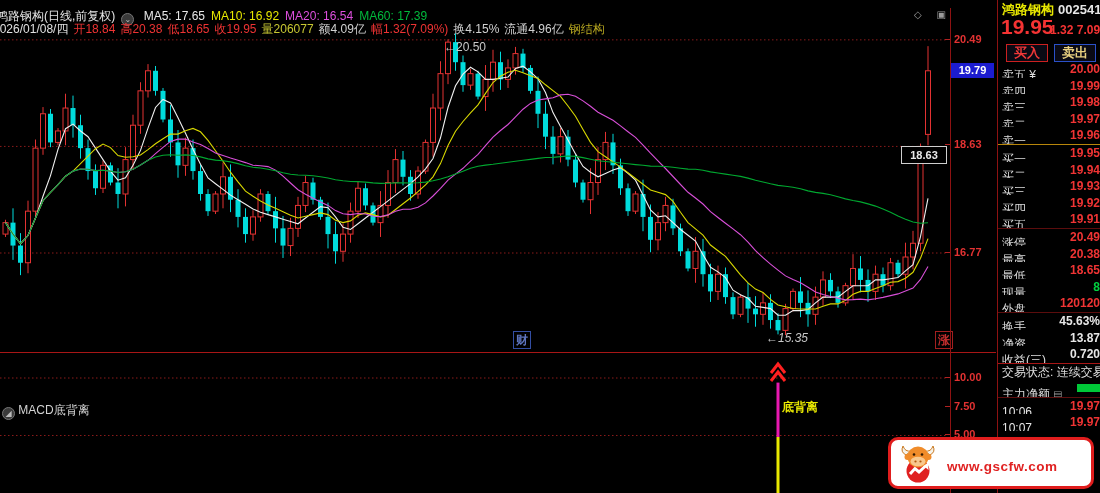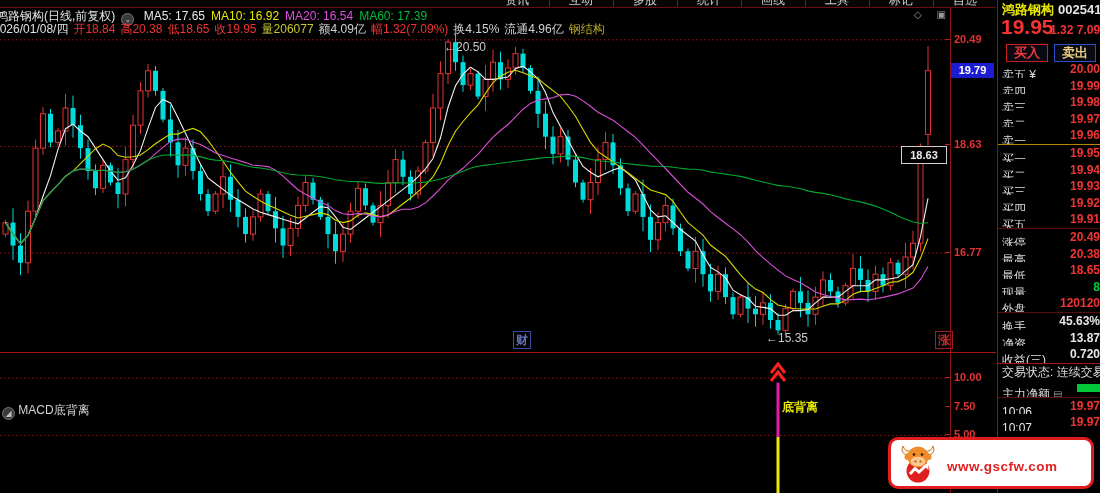--- a/index.html
+++ b/index.html
@@ -59,30 +59,20 @@
       display:flex;align-items:center;z-index:30;}
   #wm-text{line-height:1;}
   #wm-title{color:#e02222;font-weight:bold;font-size:20px;letter-spacing:2px;}
   #wm-url{color:#e02222;font-weight:bold;font-size:13.5px;margin-top:8px;letter-spacing:.5px;}
 </style>
 </head>
 <body>
 
 <div id="app">
 
-  <div class="abs" id="menu-strip">
-      <div class="mi" style="left: 485px;">资讯</div>
-      <div class="mi" style="left: 549px;">互动</div>
-      <div class="mi" style="left: 613px;">多股</div>
-      <div class="mi" style="left: 677px;">统计</div>
-      <div class="mi" style="left: 741px;">画线</div>
-      <div class="mi" style="left: 805px;">工具</div>
-      <div class="mi" style="left: 869px;">标记</div>
-      <div class="mi" style="left: 933px;">自选</div>
-    </div>
 
   <div class="abs" id="title-row">
     <span>鸿路钢构(日线,前复权)</span><span class="circle-ico">⌄</span>
     <span id="ma-values"><span style="color: rgb(232, 232, 232);">MA5: 17.65</span><span style="color: rgb(232, 232, 0);">MA10: 16.92</span><span style="color: rgb(221, 79, 221);">MA20: 16.54</span><span style="color: rgb(0, 185, 60);">MA60: 17.39</span></span>
   </div>
 
   <div class="abs" id="info-row"><span style="color: rgb(224, 224, 224);">2026/01/08/四</span><span style="color: rgb(238, 51, 51);">开18.84</span><span style="color: rgb(238, 51, 51);">高20.38</span><span style="color: rgb(238, 51, 51);">低18.65</span><span style="color: rgb(238, 51, 51);">收19.95</span><span style="color: rgb(200, 200, 50);">量206077</span><span style="color: rgb(208, 208, 208);">额4.09亿</span><span style="color: rgb(238, 51, 51);">幅1.32(7.09%)</span><span style="color: rgb(208, 208, 208);">换4.15%</span><span style="color: rgb(208, 208, 208);">流通4.96亿</span><span style="color: rgb(184, 168, 32);">钢结构</span></div>
 
   <div class="abs" id="pane-icons">◇ ▣</div>
 
@@ -345,21 +335,21 @@
       <polyline points="5.5,222.6 13,234.1 20.5,243.6 28,235.5 35.5,218.0 43,200.7 50.5,192.3 58,184.7 65.5,176.2 73,171.1 80.5,163.6 88,156.2 95.5,148.7 103,144.1 110.5,147.6 118,155.6 125.5,157.3 133,156.7 140.5,155.0 148,149.6 155.5,143.8 163,138.7 170.5,134.1 178,134.1 185.5,130.7 193,128.4 200.5,131.8 208,140.4 215.5,150.7 223,161.3 230.5,172.2 238,181.9 245.5,191.1 253,196.3 260.5,200.9 268,204.9 275.5,208.3 283,211.7 290.5,215.2 298,218.0 305.5,216.3 313,214.6 320.5,212.9 328,214.6 335.5,220.3 343,222.6 350.5,220.9 358,215.2 365.5,212.9 373,214.6 380.5,216.9 388,215.2 395.5,209.5 403,203.7 410.5,198.0 418,191.7 425.5,184.8 433,176.8 440.5,163.6 448,145.6 455.5,131.2 463,121.5 470.5,112.9 478,104.9 485.5,93.4 493,82.5 500.5,76.2 508,72.2 515.5,70.2 523,72.8 530.5,75.7 538,78.5 545.5,84.8 553,90.6 560.5,96.3 568,106.0 575.5,116.3 583,129.5 590.5,142.4 598,151.6 605.5,156.7 613,161.9 620.5,167.1 628,172.8 635.5,178.5 643,184.2 650.5,190.0 658,192.3 665.5,194.6 673,201.4 680.5,212.3 688,222.6 695.5,228.9 703,235.2 710.5,245.0 718,250.7 725.5,256.4 733,265.6 740.5,274.8 748,282.8 755.5,289.1 763,292.5 770.5,299.4 778,305.0 785.5,306.7 793,308.5 800.5,309.0 808,309.0 815.5,309.0 823,306.2 830.5,303.9 838,303.9 845.5,300.4 853,294.3 860.5,291.4 868,291.4 875.5,288.5 883,285.7 890.5,282.2 898,281.6 905.5,278.2 913,272.3 920.5,258.3 928,238.6 " fill="none" stroke="#d8d800" stroke-width="1.1"></polyline>
       <polyline points="5.5,222.6 13,234.1 20.5,243.6 28,235.5 35.5,218.0 43,200.7 50.5,192.3 58,184.7 65.5,176.2 73,171.1 80.5,169.0 88,169.2 95.5,170.6 103,170.2 110.5,171.1 118,172.5 125.5,171.7 133,169.2 140.5,165.0 148,160.3 155.5,153.7 163,147.4 170.5,141.4 178,139.1 185.5,139.1 193,142.0 200.5,144.6 208,148.6 215.5,152.9 223,155.4 230.5,158.0 238,160.3 245.5,162.6 253,165.2 260.5,165.8 268,166.6 275.5,170.1 283,176.1 290.5,183.0 298,189.7 305.5,194.3 313,198.3 320.5,202.0 328,205.4 335.5,210.6 343,213.7 350.5,214.6 358,213.5 365.5,214.0 373,216.3 380.5,216.6 388,214.9 395.5,211.2 403,209.2 410.5,209.2 418,207.2 425.5,202.9 433,196.0 440.5,188.3 448,180.1 455.5,174.1 463,168.3 470.5,161.2 478,154.3 485.5,145.7 493,137.1 500.5,130.5 508,124.5 515.5,116.9 523,109.2 530.5,103.4 538,100.0 545.5,98.9 553,97.7 560.5,94.9 568,94.3 575.5,96.3 583,100.9 590.5,106.3 598,112.2 605.5,116.2 613,120.2 620.5,125.9 628,131.7 635.5,137.4 643,145.1 650.5,153.2 658,160.9 665.5,168.5 673,176.5 680.5,184.5 688,192.3 695.5,198.0 703,204.0 710.5,211.7 718,217.5 725.5,223.2 733,228.9 740.5,234.7 748,242.1 755.5,250.7 763,257.6 770.5,264.2 778,270.1 785.5,275.9 793,279.6 800.5,282.7 808,287.3 815.5,291.9 823,294.5 830.5,296.5 838,298.2 845.5,299.9 853,299.6 860.5,299.1 868,299.9 875.5,298.8 883,297.4 890.5,295.6 898,293.9 905.5,291.0 913,288.1 920.5,279.4 928,266.4 " fill="none" stroke="#d84fd8" stroke-width="1.1"></polyline>
       <polyline points="5.5,222.6 13,234.1 20.5,243.6 28,235.5 35.5,218.0 43,200.7 50.5,192.3 58,184.7 65.5,176.2 73,171.1 80.5,169.0 88,169.2 95.5,170.6 103,170.2 110.5,171.1 118,172.5 125.5,171.7 133,169.2 140.5,165.0 148,160.3 155.5,157.0 163,155.3 170.5,154.7 178,155.2 185.5,154.9 193,155.5 200.5,156.9 208,158.9 215.5,160.1 223,160.7 230.5,161.9 238,163.6 245.5,165.8 253,167.3 260.5,168.0 268,169.2 275.5,170.8 283,172.8 290.5,174.2 298,175.0 305.5,175.2 313,175.8 320.5,176.7 328,178.0 335.5,179.7 343,180.8 350.5,181.5 358,181.6 365.5,182.1 373,182.9 380.5,183.4 388,183.3 395.5,182.9 403,182.8 410.5,183.0 418,182.8 425.5,182.1 433,180.8 440.5,179.0 448,176.7 455.5,174.0 463,171.3 470.5,168.2 478,166.3 485.5,165.1 493,164.3 500.5,163.2 508,162.2 515.5,161.3 523,160.3 530.5,159.4 538,158.4 545.5,157.5 553,157.4 560.5,156.6 568,156.0 575.5,156.4 583,157.6 590.5,159.2 598,160.7 605.5,161.5 613,162.3 620.5,163.0 628,163.8 635.5,164.6 643,165.3 650.5,166.1 658,166.3 665.5,166.5 673,167.3 680.5,168.2 688,169.1 695.5,169.3 703,170.3 710.5,171.9 718,173.0 725.5,174.1 733,175.3 740.5,176.4 748,178.1 755.5,180.3 763,182.0 770.5,183.8 778,185.4 785.5,186.3 793,187.3 800.5,188.8 808,190.9 815.5,192.4 823,193.4 830.5,194.8 838,196.8 845.5,198.9 853,200.5 860.5,201.9 868,203.9 875.5,206.1 883,209.1 890.5,212.2 898,216.1 905.5,219.3 913,222.0 920.5,223.2 928,222.7 " fill="none" stroke="#00a830" stroke-width="1.1"></polyline>
       <rect x="776.5" y="436.995" width="3" height="56.004999999999995" fill="#e8e800"></rect>
       <rect x="776.5" y="382.6" width="3" height="54.39499999999998" fill="#e818b0"></rect>
       <polyline points="771,373 778,364 785,373" fill="none" stroke="#ff2020" stroke-width="3"></polyline>
       <polyline points="771,381 778,372 785,381" fill="none" stroke="#ff2020" stroke-width="3"></polyline>
     </svg>
 
   <div class="abs anno" style="left:444px;top:40px;">←20.50</div>
-  <div class="abs anno" style="left:766px;top:331px;">←15.35</div>
+  <div class="abs anno" style="left:766px;top:331px;font-style:italic;">←15.35</div>
   <div class="abs" id="price-flag">18.63</div>
   <div class="abs stamp" id="stamp-cai">财</div>
   <div class="abs stamp" id="stamp-zhang">涨</div>
 
   <div class="abs" id="axis-line"></div>
   <div id="axis-labels">
       <div class="abs axlabel" style="top: 33px;">20.49</div>
       <div class="abs tickdash" style="top: 39px;"></div>
       <div class="abs axlabel" style="top: 138px;">18.63</div>
       <div class="abs tickdash" style="top: 144px;"></div>

